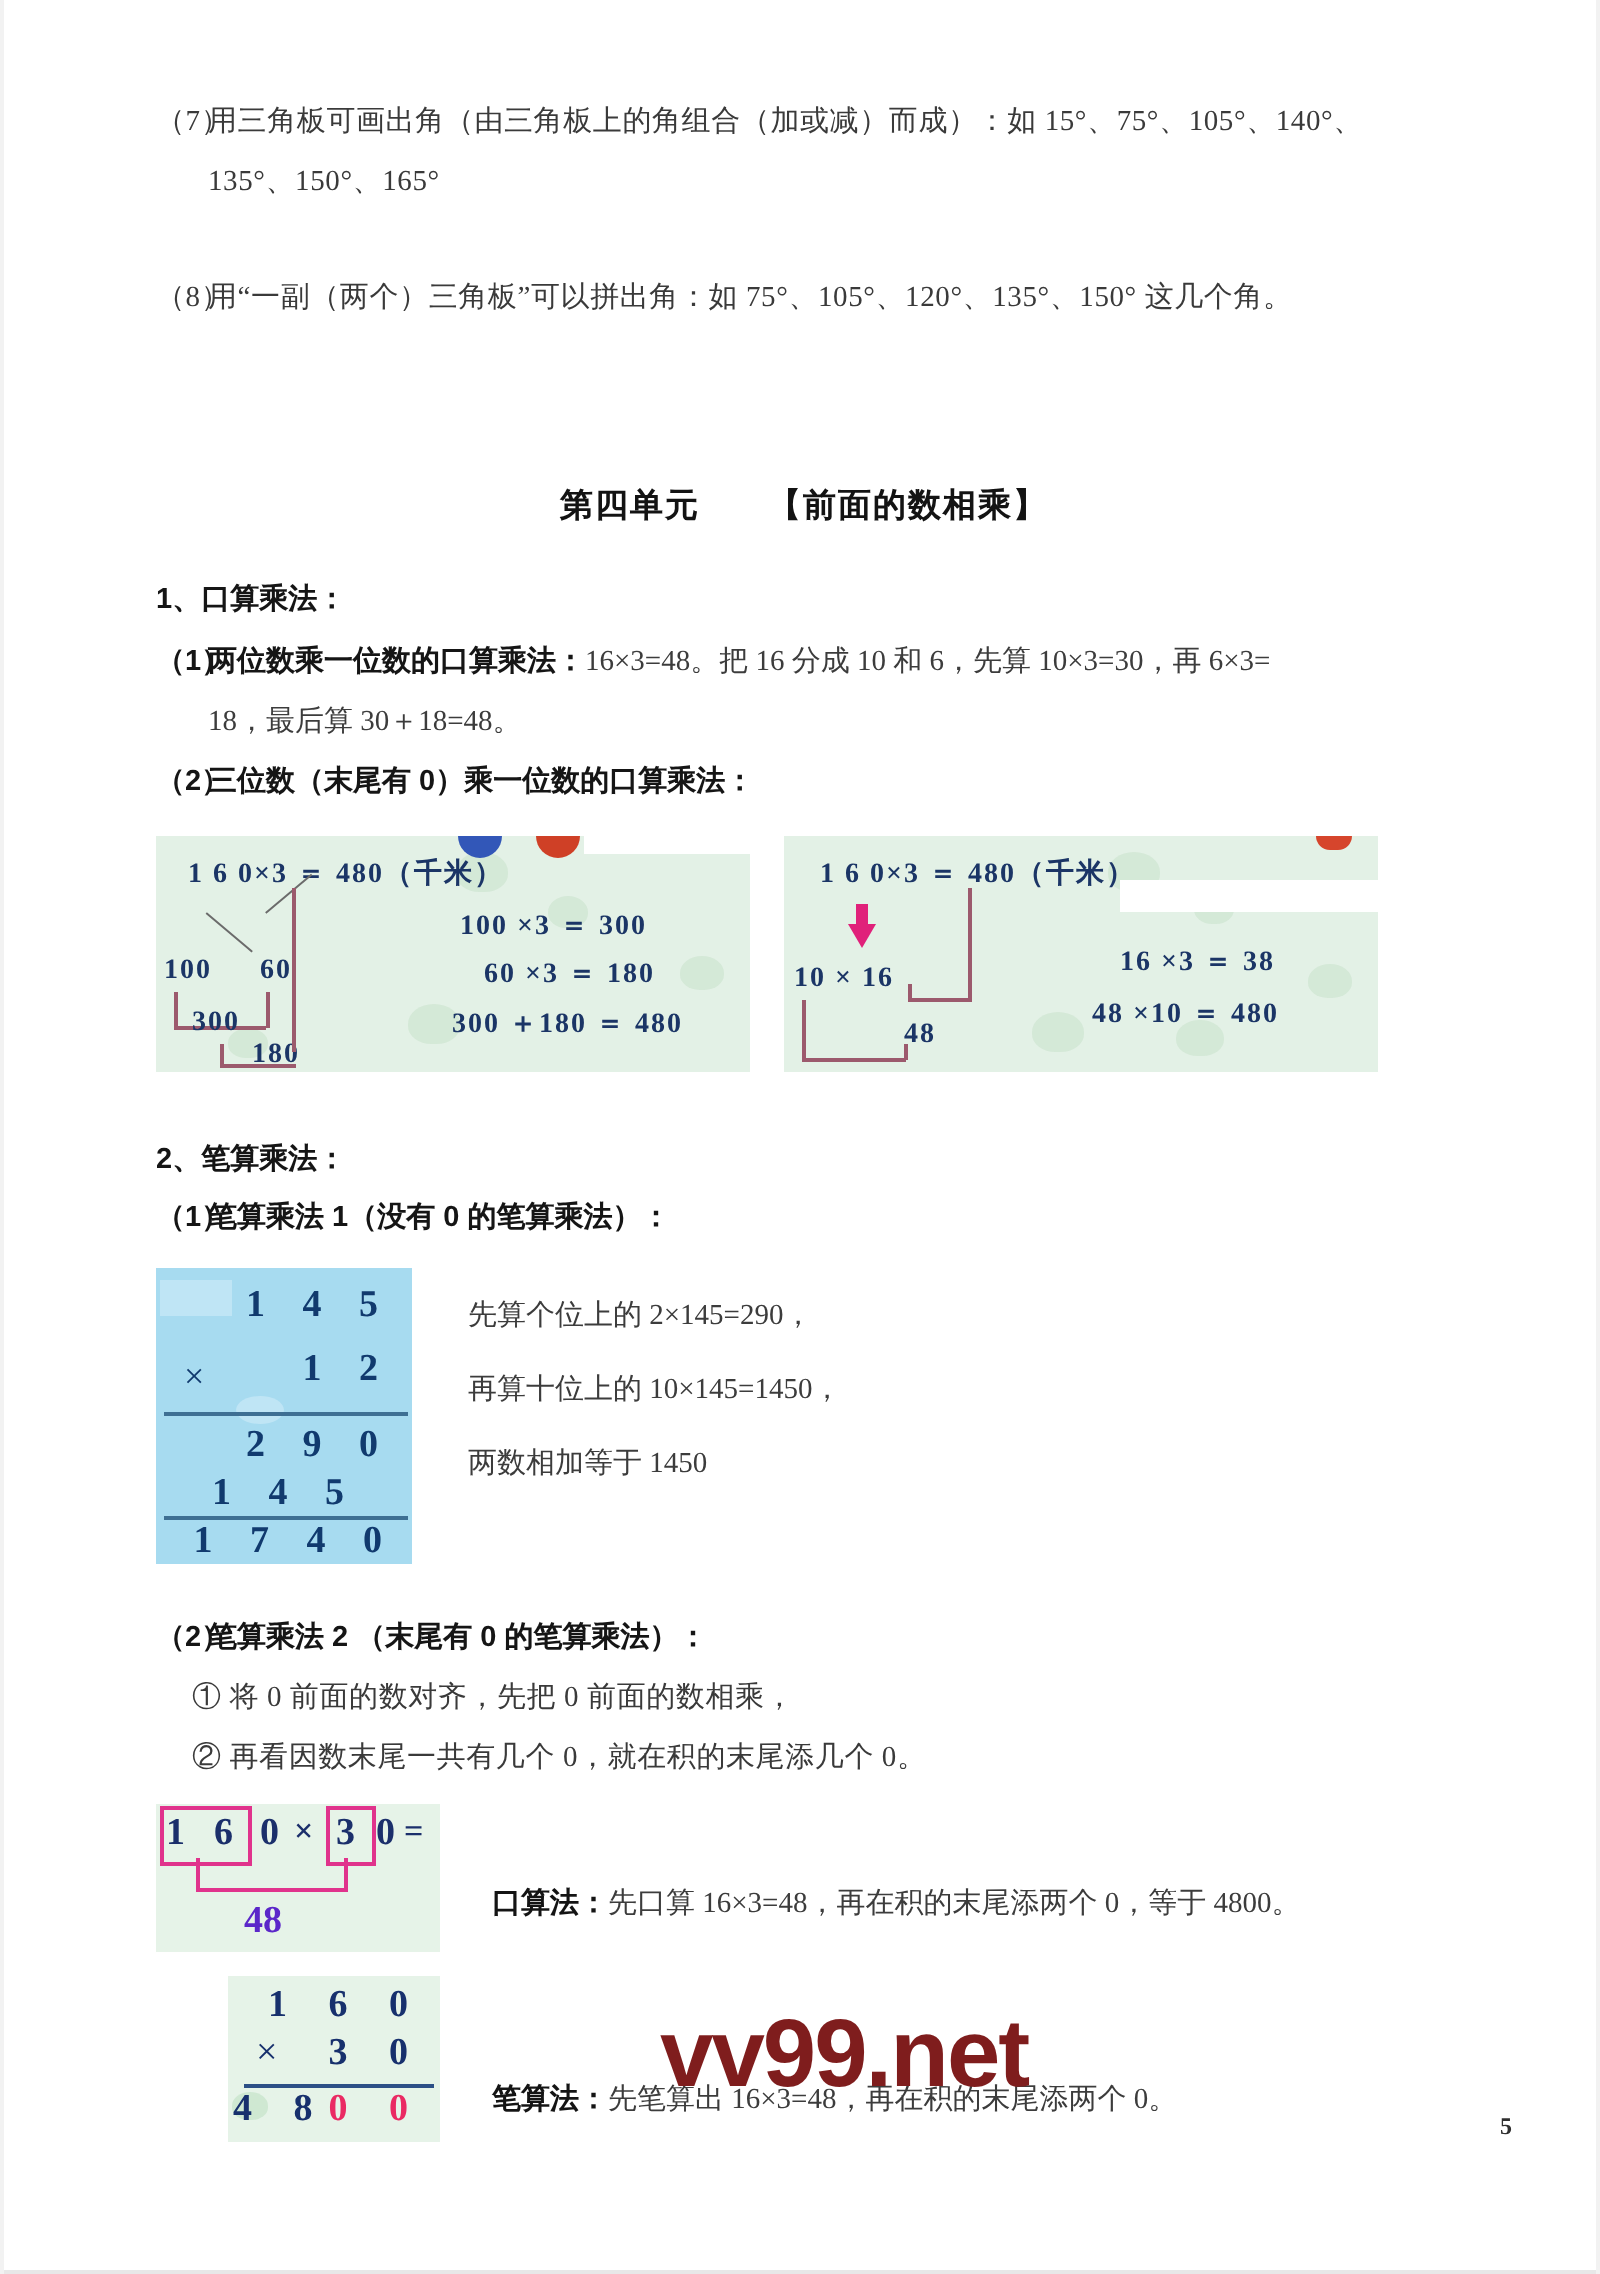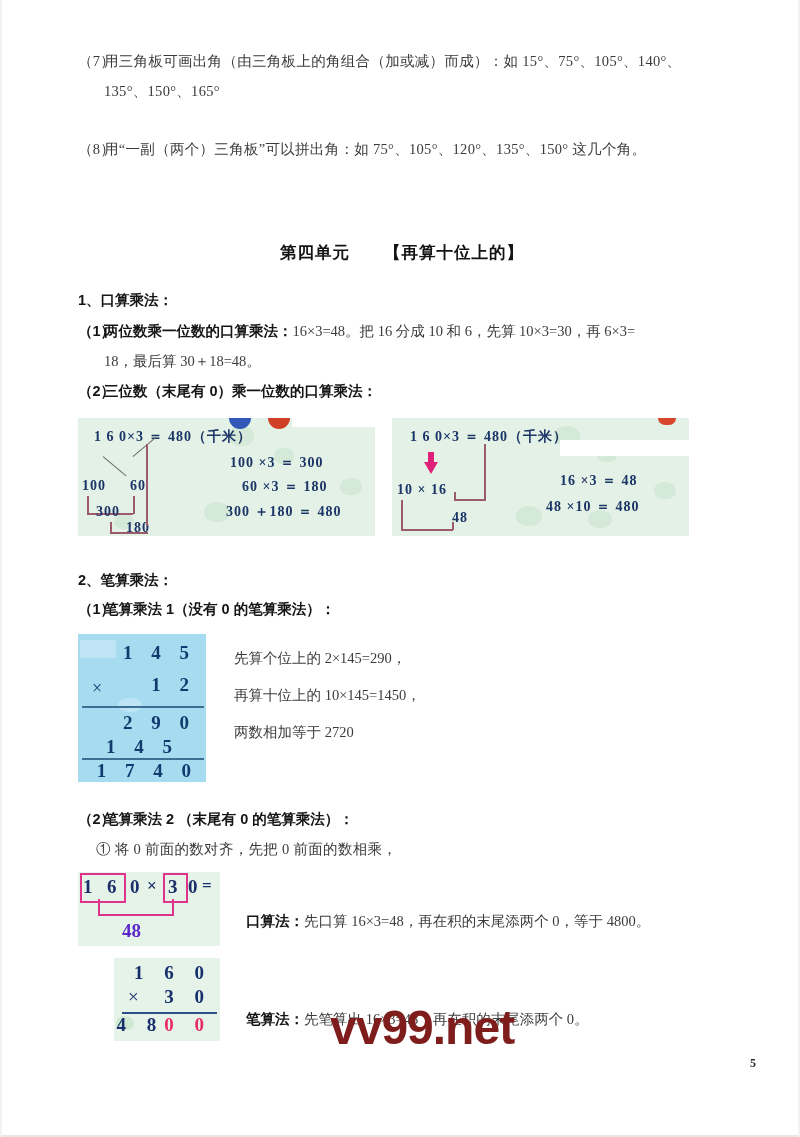--- a/index.html
+++ b/index.html
@@ -266,21 +266,21 @@
       <span>用三角板可画出角（由三角板上的角组合（加或减）而成）：如 15°、75°、105°、140°、</span><br>
       <span>135°、150°、165°</span>
     </div>
 
     <div class="para hang" style="margin-top:28px;">
       <span class="mark">（8）</span>
       <span>用“一副（两个）三角板”可以拼出角：如 75°、105°、120°、135°、150° 这几个角。</span>
     </div>
 
     <div class="unit-title">
-      <span>第四单元</span><span class="gap"></span><span>【再算十位上的】</span>
+      <span>第四单元</span><span class="gap"></span><span>【前面的数相乘】</span>
     </div>
 
     <div class="sec-title">1、口算乘法：</div>
 
     <div class="sub-title hang" style="margin-top:2px;">
       <span class="mark">（1）</span>
       <span>两位数乘一位数的口算乘法：</span><span class="norm">16×3=48。把 16 分成 10 和 6，先算 10×3=30，再 6×3=</span><br>
       <span class="norm">18，最后算 30＋18=48。</span>
     </div>
 
@@ -344,21 +344,21 @@
         <div class="rule vrule" style="left:92px;top:26px;height:56px;"></div>
         <div class="rule hrule" style="left:62px;top:81px;width:32px;"></div>
         <div class="rule vrule" style="left:62px;top:74px;height:8px;"></div>
 
         <div class="eqline" style="left:60px;top:92px;">48</div>
 
         <div class="rule vrule" style="left:9px;top:82px;height:30px;"></div>
         <div class="rule hrule" style="left:9px;top:111px;width:52px;"></div>
         <div class="rule vrule" style="left:60px;top:104px;height:8px;"></div>
 
-        <div class="eqline" style="left:168px;top:54px;">16 ×3 ＝ 48</div>
+        <div class="eqline" style="left:168px;top:54px;">16 ×3 ＝ 38</div>
         <div class="eqline" style="left:154px;top:80px;font-family:Liberation Serif, serif;">48 ×10 ＝ 480</div>
       </div>
     </div>
 
     <div class="sec-title" style="margin-top:30px;">2、笔算乘法：</div>
 
     <div class="sub-title hang">
       <span class="mark">（1）</span>
       <span>笔算乘法 1（没有 0 的笔算乘法）：</span>
     </div>
@@ -372,29 +372,30 @@
         <div class="row" style="top:40px;">1 2</div>
         <div class="bar" style="top:72px;"></div>
         <div class="row" style="top:78px;">2 9 0</div>
         <div class="row" style="top:102px;right:27px;">1 4 5</div>
         <div class="bar" style="top:124px;"></div>
         <div class="row" style="top:126px;right:8px;">1 7 4 0</div>
       </div>
       <div class="side-text">
         <div>先算个位上的 2×145=290，</div>
         <div>再算十位上的 10×145=1450，</div>
-        <div>两数相加等于 2720</div>
+        <div>两数相加等于 1450</div>
       </div>
     </div>
 
     <div class="sub-title hang" style="margin-top:22px;">
       <span class="mark">（2）</span>
       <span>笔算乘法 2 （末尾有 0 的笔算乘法）：</span>
     </div>
     <div class="para" style="padding-left:18px;">① 将 0 前面的数对齐，先把 0 前面的数相乘，</div>
+    <div class="para" style="padding-left:18px;">② 再看因数末尾一共有几个 0，就在积的末尾添几个 0。</div>
 
     <div class="inline-fig-text" style="align-items:flex-start;">
       <div class="pinkfig">
         <div class="dig" style="left:5px;top:4px;">1</div>
         <div class="dig" style="left:29px;top:4px;">6</div>
         <div class="dig" style="left:52px;top:4px;">0</div>
         <div class="dig" style="left:69px;top:4px;font-size:17px;">×</div>
         <div class="dig" style="left:90px;top:4px;">3</div>
         <div class="dig" style="left:110px;top:4px;">0</div>
         <div class="dig" style="left:124px;top:4px;font-size:17px;">=</div>

